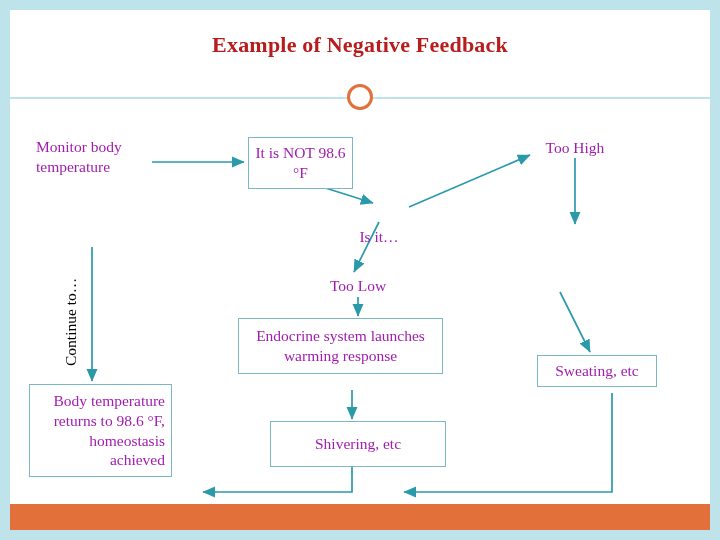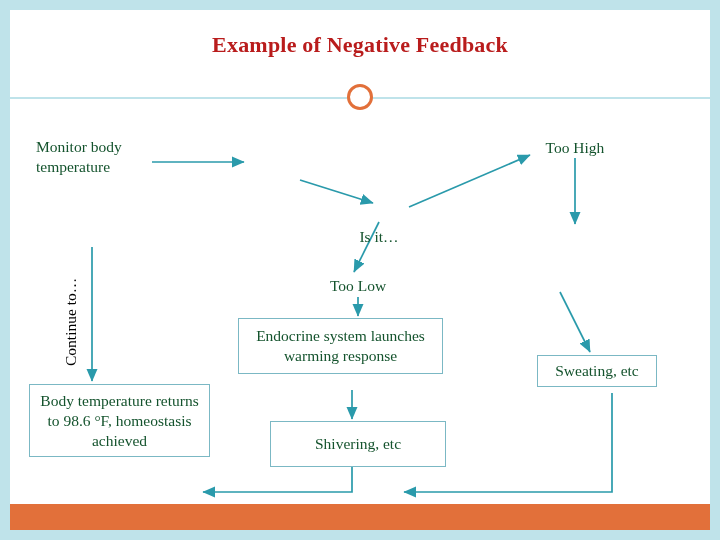--- a/index.html
+++ b/index.html
@@ -78,21 +78,21 @@
     border: 3px solid #e2703a;
     border-radius: 50%;
     background: #ffffff;
     box-sizing: border-box;
   }
   
   .txt {
     position: absolute;
     font-family: "Liberation Serif", serif;
     font-size: 15.5px;
-    color: #14532d;
+    color: #a21caf;
     line-height: 1.28;
   }
   .boxed {
     border: 1px solid #7bb8c4;
     background: #ffffff;
     box-sizing: border-box;
     text-align: center;
   }
   .center {
     text-align: center;
@@ -157,31 +157,32 @@
 
       <path d="M612,393 L612,492 L404,492"></path>
 
       <line x1="92" y1="247" x2="92" y2="381"></line>
     </g>
 
   </svg>
 
   <div class="txt" style="left:36px; top:137px; width:120px;">Monitor body temperature</div>
 
+  <div class="txt boxed" style="left:248px; top:137px; width:105px; padding:5px 4px;">It is NOT 98.6 °F</div>
 
   <div class="txt center" style="left:324px; top:203px; width:110px;margin-top:24px;">Is it…</div>
 
   <div class="txt center" style="left:505px; top:138px; width:140px;">Too High</div>
 
   <div class="txt center" style="left:300px; top:276px; width:116px;">Too Low</div>
 
 
   <div class="txt boxed" style="left:238px; top:318px; width:205px; padding:7px 6px;">Endocrine system launches warming response</div>
 
   <div class="txt boxed" style="left:537px; top:355px; width:120px; padding:5px 4px;">Sweating, etc</div>
 
   <div class="txt boxed" style="left:270px; top:421px; width:176px; padding:12px 4px;">Shivering, etc</div>
 
-  <div class="txt boxed" style="left:29px; top:384px; width:181px; padding:6px 6px;">Body temperature returns to 98.6 °F, homeostasis achieved</div>
+  <div class="txt boxed" style="left:29px; top:384px; width:143px; padding:6px 6px;text-align:right;">Body temperature returns to 98.6 °F, homeostasis achieved</div>
 
   <div class="vertical-label" style="left:62px; top:366px;">Continue to…</div>
 
 </div>
 
 </body></html>

